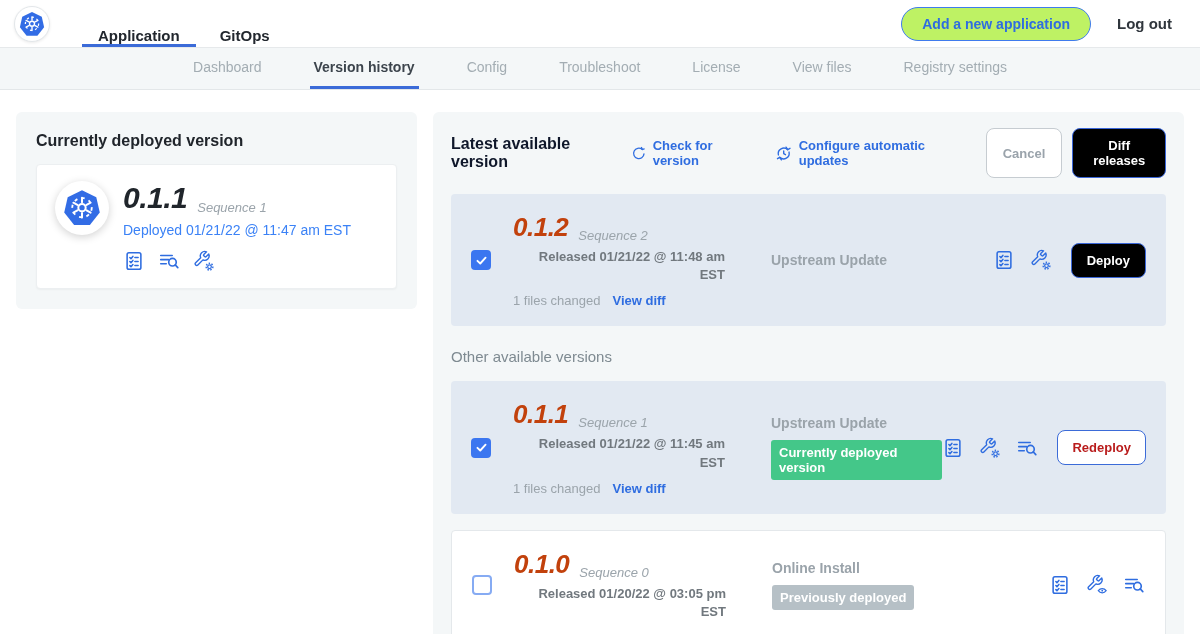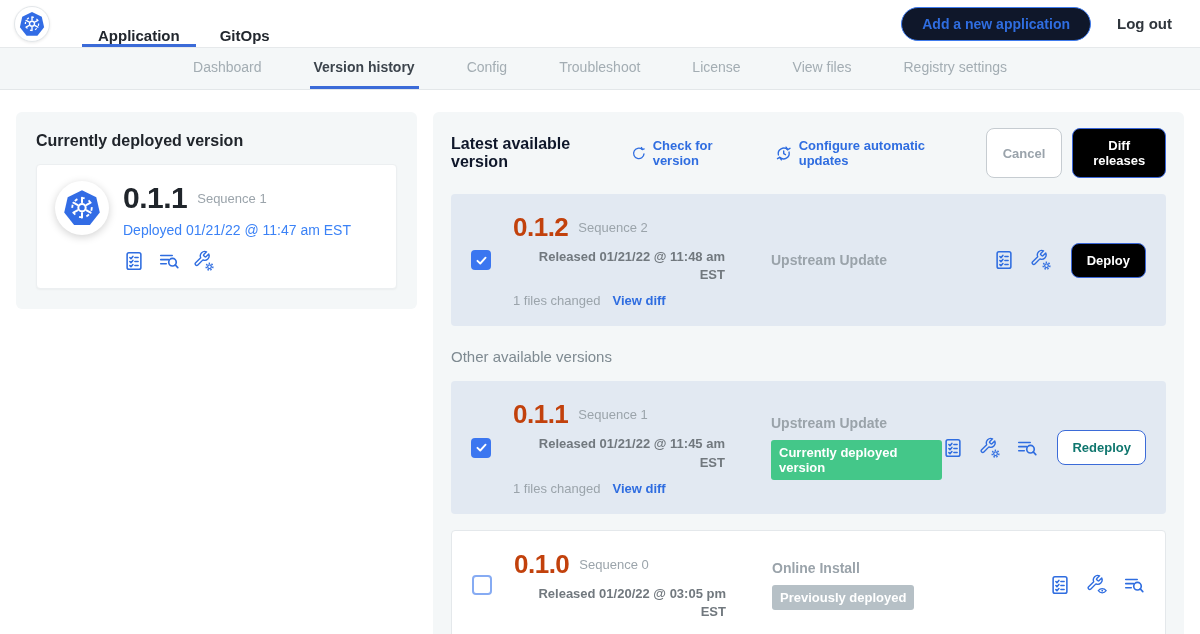--- a/index.html
+++ b/index.html
@@ -9,58 +9,58 @@
   
   .topnav { height:48px; display:flex; align-items:stretch; border-bottom:1px solid #e6e9eb; background:#fff; }
   .logo-wrap { width:64px; display:flex; align-items:center; justify-content:center; }
   .logo-circle { width:36px; height:36px; border-radius:50%; background:#fff; border:1px solid #e3e7ea;
     display:flex; align-items:center; justify-content:center; box-shadow:0 1px 3px rgba(0,0,0,.08); }
   .topnav-tabs { display:flex; align-items:flex-end; gap:8px; margin-left:18px; }
   .topnav-tab { display:flex; align-items:center; padding:0 16px; font-size:15px; font-weight:700;
     color:#22272e; cursor:pointer; border-bottom:3px solid transparent; }
   .topnav-tab.active { border-bottom-color:#3b6bd8; }
   .topnav-right { margin-left:auto; display:flex; align-items:center; gap:26px; padding-right:28px; }
-  .pill-btn { border:1px solid #3f7bed; border-radius:18px; background:#0f172a; color:#2f6de0;
+  .pill-btn { border:1px solid #3f7bed; border-radius:18px; background:#bef264; color:#2f6de0;
     font-size:14px; font-weight:700; padding:8px 20px; cursor:pointer; font-family:inherit; }
   .logout { font-size:15px; font-weight:600; color:#30363d; cursor:pointer; }
 
   
   .subnav { height:42px; background:#f4f7f8; border-bottom:1px solid #e3e7e9;
     display:flex; justify-content:center; gap:44px; }
   .subnav-tab { display:flex; align-items:center; padding:0 4px; font-size:14px; color:#a3adb3;
     cursor:pointer; border-bottom:3px solid transparent; font-weight:400; }
   .subnav-tab.active { color:#3c444c; font-weight:700; border-bottom-color:#3b6bd8; }
 
   
   .main { display:flex; gap:16px; padding:22px 16px 0 16px; align-items:flex-start; }
   .panel { background:#f4f7f8; border-radius:6px; }
   .left-panel { width:401px; flex-shrink:0; padding:20px; }
   .left-title { font-size:16px; font-weight:800; color:#20252b; }
   .deployed-card { background:#fff; border:1px solid #eceff1; border-radius:4px;
     box-shadow:0 1px 2px rgba(0,0,0,.04); margin-top:14px; padding:16px 18px; display:flex; gap:14px; }
   .k8s-badge { width:54px; height:54px; border-radius:50%; background:#fff; flex-shrink:0;
     box-shadow:0 2px 8px rgba(0,0,0,.18); display:flex; align-items:center; justify-content:center; }
-  .ver-line { display:flex; align-items:center; gap:10px; }
+  .ver-line { display:flex; align-items:flex-end; gap:10px;font-style:italic; }
   .ver-big { font-size:30px; font-weight:800; color:#20252b; letter-spacing:-.5px; }
   .seq { font-size:13px; color:#9ba4ab; }
   .deployed-ts { font-size:14px; color:#3b82f6; margin-top:7px; }
   .icon-row { display:flex; gap:13px; margin-top:12px; }
   .ic { width:22px; height:22px; color:#2f6de0; cursor:pointer; }
   .ic16 { width:17px; height:17px; color:#2f6de0; }
 
   .right-panel { flex:1; padding:16px 18px 18px 18px; }
   .rp-header { display:flex; align-items:center; }
   .rp-title { font-size:16px; font-weight:600; color:#0f172a; margin-right:14px; }
   .link-item { display:flex; align-items:center; gap:6px; color:#2f6de0; font-size:13px; font-weight:700;
     cursor:pointer; margin-right:22px; }
   .rp-actions { margin-left:auto; display:flex; gap:10px; }
   .btn { font-family:inherit; font-size:13px; font-weight:700; border-radius:8px; cursor:pointer; }
   .btn-cancel { background:#fff; border:1px solid #c6ccd1; color:#9aa3ab; padding:9px 16px; }
   .btn-primary { background:#000000; border:1px solid #3a66d8; color:#fff; padding:9px 15px; }
-  .btn-outline { background:#fff; border:1px solid #3b6bd8; color:#0f766e; padding:9px 14px; }
+  .btn-outline { background:#fff; border:1px solid #3b6bd8; color:#b91c1c; padding:9px 14px; }
 
   .vcard { border-radius:4px; margin-top:16px; padding:18px 20px; display:flex; align-items:center; }
   .vcard.blue { background:#e2e9f2; }
   .vcard.white { background:#fff; border:1px solid #e4e8eb; }
   .chk { width:20px; height:20px; border-radius:4px; flex-shrink:0; margin-right:22px; cursor:pointer;
     display:flex; align-items:center; justify-content:center; }
   .chk.checked { background:#3b76f0; }
   .chk.unchecked { background:#fff; border:2px solid #86abf3; }
   .ver-col { width:212px; flex-shrink:0; }
   .ver-med { font-size:26px; font-weight:800; color:#c2410c; letter-spacing:-.5px; }

